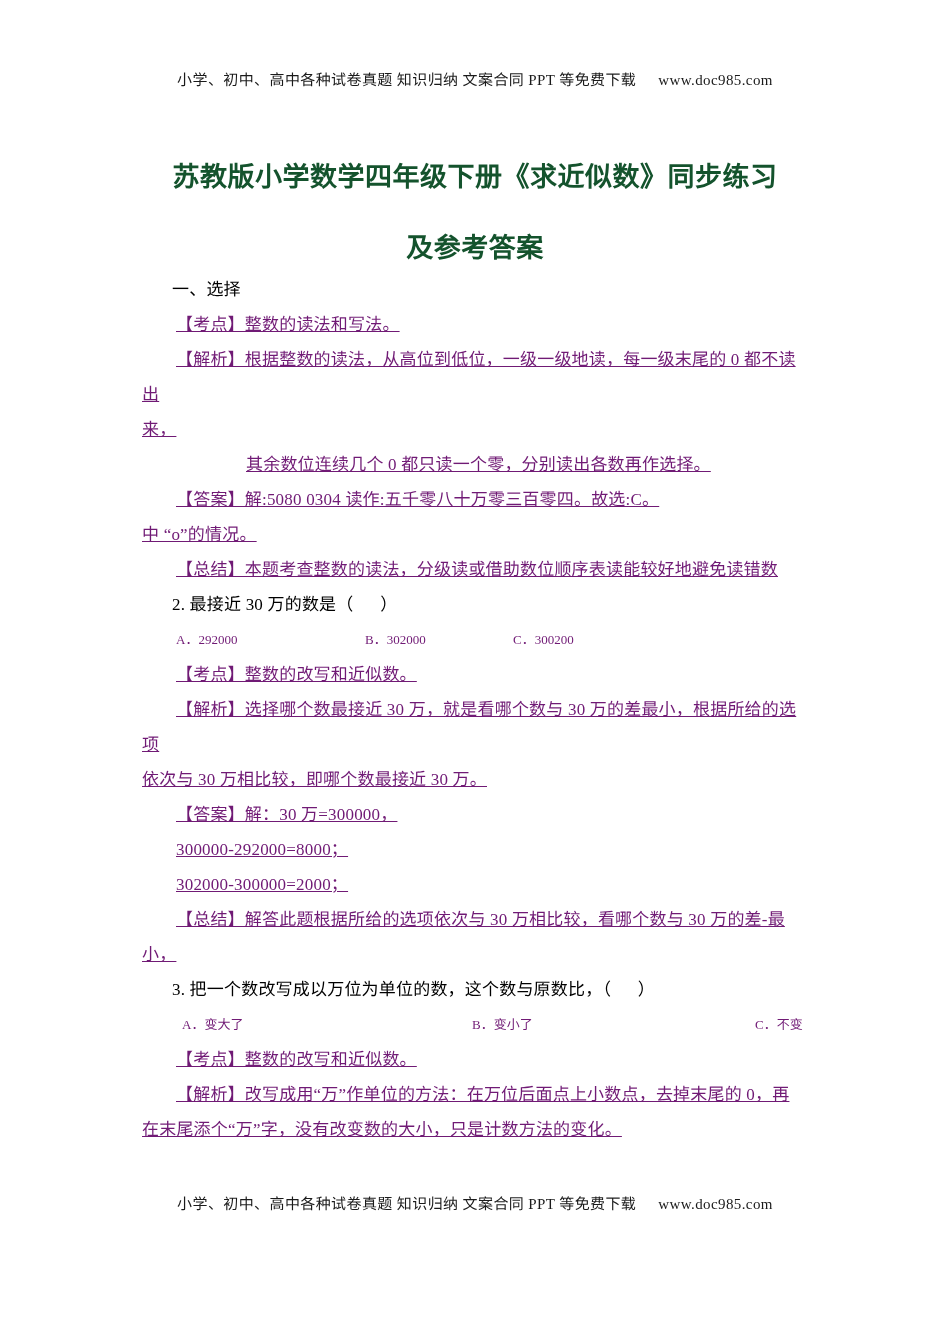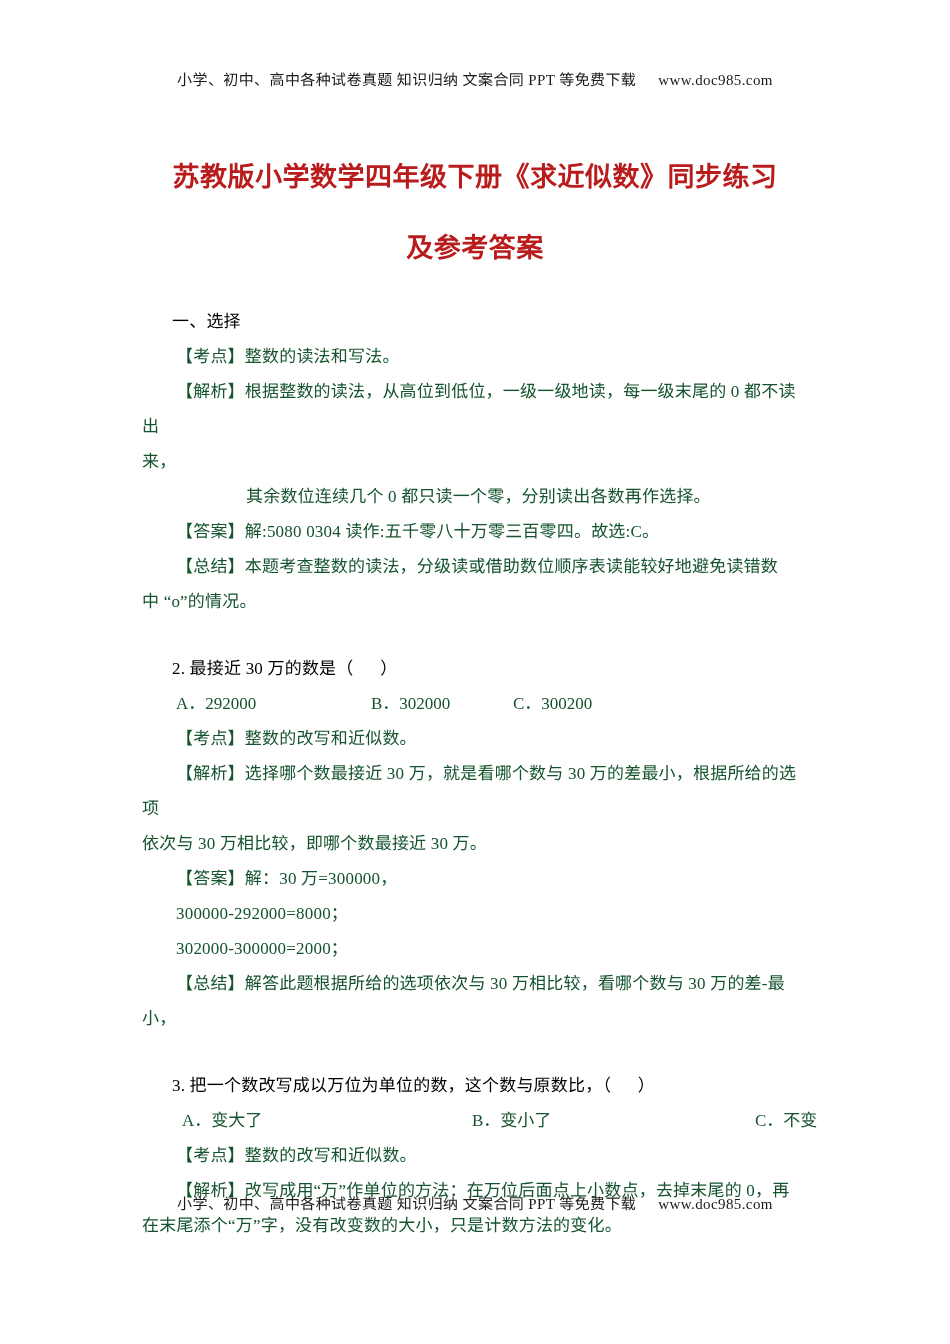--- a/index.html
+++ b/index.html
@@ -47,53 +47,53 @@
   
   .doc-title {
     position: absolute;
     left: 0;
     width: 950px;
     text-align: center;
     font-family: "Liberation Serif", "DejaVu Serif", serif;
     font-weight: bold;
     font-size: 27px;
     letter-spacing: 0.5px;
-    color: #b91c1c;
+    color: #14532d;
   }
   .doc-title.line1 { top: 155px; }
   .doc-title.line2 { top: 226px; }
 
   
   .body-block {
     position: absolute;
     left: 142px;
     top: 272px;
     width: 668px;
   }
 
   .ln {
     font-size: 17px;
     line-height: 35px;
     white-space: pre-wrap;
     color: #000;
     letter-spacing: 0.2px;
   }
-  .ln.red { color: #14532d; }
-  .ln.indent1 { text-indent: 30px; margin-top: 32px; }     
+  .ln.red { color: #701a75; text-decoration: underline; }
+  .ln.indent1 { text-indent: 30px; }     
   .ln.indent2 { text-indent: 34px; }     
   .ln.indent-deep { text-indent: 104px; }
   .ln.flush { text-indent: 0; }
 
   
   .opt-row {
-    font-size: 17px;
+    font-size: 13px;
     line-height: 35px;
     position: relative;
     height: 35px;
-    color: #14532d;
+    color: #701a75;
   }
   .opt {
     position: absolute;
     top: 0;
     white-space: pre;
   }
 
   
   .opt-inline { text-indent: 30px; white-space: pre; }
 </style>
@@ -109,27 +109,27 @@
 
   <div class="body-block">
 
     <div class="ln indent1">一、选择</div>
 
     <div class="ln red indent2">【考点】整数的读法和写法。</div>
     <div class="ln red indent2">【解析】根据整数的读法，从高位到低位，一级一级地读，每一级末尾的 0 都不读出</div>
     <div class="ln red flush">来，</div>
     <div class="ln red indent-deep">其余数位连续几个 0 都只读一个零，分别读出各数再作选择。</div>
     <div class="ln red indent2">【答案】解:5080 0304 读作:五千零八十万零三百零四。故选:C。</div>
+    <div class="ln red flush">中 “o”的情况。</div>
     <div class="ln red indent2">【总结】本题考查整数的读法，分级读或借助数位顺序表读能较好地避免读错数</div>
-    <div class="ln red flush">中 “o”的情况。</div>
 
     <div class="ln indent1">2. 最接近 30 万的数是（      ）</div>
     <div class="opt-row">
       <span class="opt" style="left:34px">A．292000</span>
-      <span class="opt" style="left:229px">B．302000</span>
+      <span class="opt" style="left:223px">B．302000</span>
       <span class="opt" style="left:371px">C．300200</span>
     </div>
     <div class="ln red indent2">【考点】整数的改写和近似数。</div>
     <div class="ln red indent2">【解析】选择哪个数最接近 30 万，就是看哪个数与 30 万的差最小，根据所给的选项</div>
     <div class="ln red flush">依次与 30 万相比较，即哪个数最接近 30 万。</div>
     <div class="ln red indent2">【答案】解：30 万=300000，</div>
     <div class="ln red indent2">300000-292000=8000；</div>
     <div class="ln red indent2">302000-300000=2000；</div>
     <div class="ln red indent2">【总结】解答此题根据所给的选项依次与 30 万相比较，看哪个数与 30 万的差-最小，</div>
 

